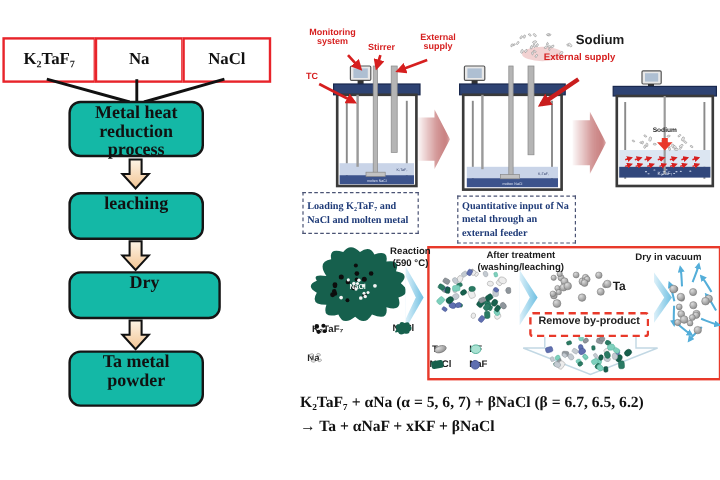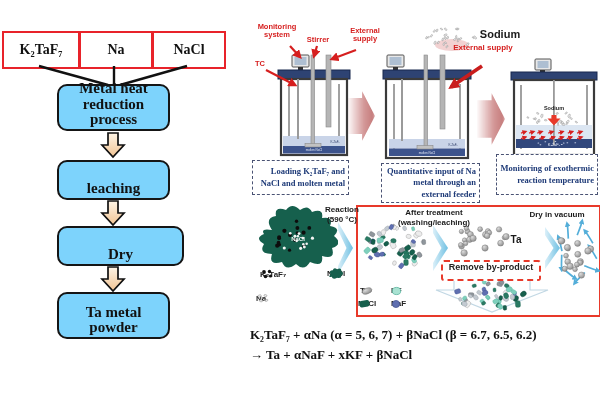--- a/index.html
+++ b/index.html
@@ -1,30 +1,30 @@
 <!DOCTYPE html>
 <html><head>
 <meta charset="utf-8">
 <style>
   html,body{margin:0;padding:0;background:#fff;}
   #fig{position:relative;width:600px;height:400px;background:#fff;overflow:hidden;
        font-family:"Liberation Serif","DejaVu Serif",serif;}
   
   .inbox{position:absolute;border:2.5px solid #e8232a;background:#fff;display:flex;
          align-items:center;justify-content:center;font-weight:bold;font-size:14px;color:#111;}
-  .stepbox{position:absolute;border:2.5px solid #151515;border-radius:10px;background:#7dd3fc;
-           display:flex;align-items:flex-end;justify-content:center;text-align:center;
+  .stepbox{position:absolute;border:2.5px solid #151515;border-radius:10px;background:#14b8a6;
+           display:flex;align-items:flex-start;justify-content:center;text-align:center;
            font-weight:bold;font-size:15px;line-height:1.04;color:#111;padding:1px 20px;box-sizing:border-box;}
   
   .redlab{position:absolute;color:#d61f1f;font-family:"Liberation Sans","DejaVu Sans",sans-serif;
           font-weight:bold;font-size:7.5px;line-height:1.1;text-align:center;}
   .blacklab{position:absolute;color:#1a1a1a;font-family:"Liberation Sans","DejaVu Sans",sans-serif;
           font-weight:bold;text-align:center;}
   .caption{position:absolute;border:1.6px dashed #4a5374;background:#fff;color:#1f3b78;
-           font-weight:bold;font-size:8.5px;line-height:1.3;text-align:right;
+           font-weight:bold;font-size:8.5px;line-height:1.3;text-align:left;
            display:flex;align-items:center;justify-content:center;padding:2px 3px;box-sizing:border-box;}
   .pink-arrow{position:absolute;filter:blur(1.6px);
       background:linear-gradient(90deg,rgba(210,150,150,0.05),rgba(196,115,115,0.75) 60%,rgba(185,95,95,0.85));
       clip-path:polygon(0 14%,52% 14%,52% 0,100% 50%,52% 100%,52% 86%,0 86%);}
   .legrow{position:absolute;display:flex;align-items:center;gap:3px;
           font-family:"Liberation Sans","DejaVu Sans",sans-serif;font-weight:bold;font-size:8px;color:#222;}
   #redbox{position:absolute;left:356px;top:205px;width:241px;height:108px;border:2.2px solid #e8392a;background:#fff;}
   #removebox{position:absolute;left:441px;top:260px;width:96px;height:17px;border:2px dashed #e8392a;
              border-radius:3px;background:#fff;color:#222;font-family:"Liberation Sans","DejaVu Sans",sans-serif;
              font-weight:bold;font-size:9px;display:flex;align-items:flex-start;justify-content:center;z-index:5;}
@@ -250,23 +250,20 @@
   <div class="redlab" style="left:342px;top:27px;width:46px;">External supply</div>
   <div class="redlab" style="left:250px;top:60px;width:20px;">TC</div>
   <div class="blacklab" style="left:468px;top:28px;width:64px;font-size:11px;">Sodium</div>
   <div class="redlab" style="left:446px;top:44px;width:74px;font-size:8px;">External supply</div>
 
   <div class="caption" style="left:252px;top:160px;width:97px;height:35px;">
     <span>Loading K₂TaF₇ and NaCl and molten metal</span>
     </div>
   <div class="caption" style="left:381px;top:163px;width:99px;height:40px;">
     <span>Quantitative input of Na metal through an external feeder</span>
-    </div>
-  <div class="caption" style="left:496px;top:154px;width:102px;height:41px;">
-    <span>Monitoring of exothermic reaction temperature</span>
     </div>
 
   <div id="redbox"></div>
 
   <svg style="left:250px;top:200px;" width="350" height="115" viewBox="0 0 350 115">
     <path d="M22,30 Q14,18 26,16 Q24,6 36,10 Q42,2 50,10 Q58,4 62,12 Q74,8 72,18 Q84,16 80,26 Q92,28 84,36 Q94,44 82,48 Q86,60 72,56 Q74,68 60,62 Q54,72 46,64 Q36,72 32,62 Q18,66 22,54 Q8,54 14,44 Q4,38 14,34 Q10,28 22,30 Z" fill="#16604d"></path>
     <g id="g-blob-black">
         <circle cx="29.12267953979863" cy="37.10098074761835" r="1.9540945815853776" fill="#0d0d0d"></circle>
         <circle cx="59.282389655574974" cy="27.94668732702023" r="1.9183033070061357" fill="#0d0d0d"></circle>
         <circle cx="34.3983432596755" cy="30.85496739739812" r="2.1061124032363296" fill="#0d0d0d"></circle>

